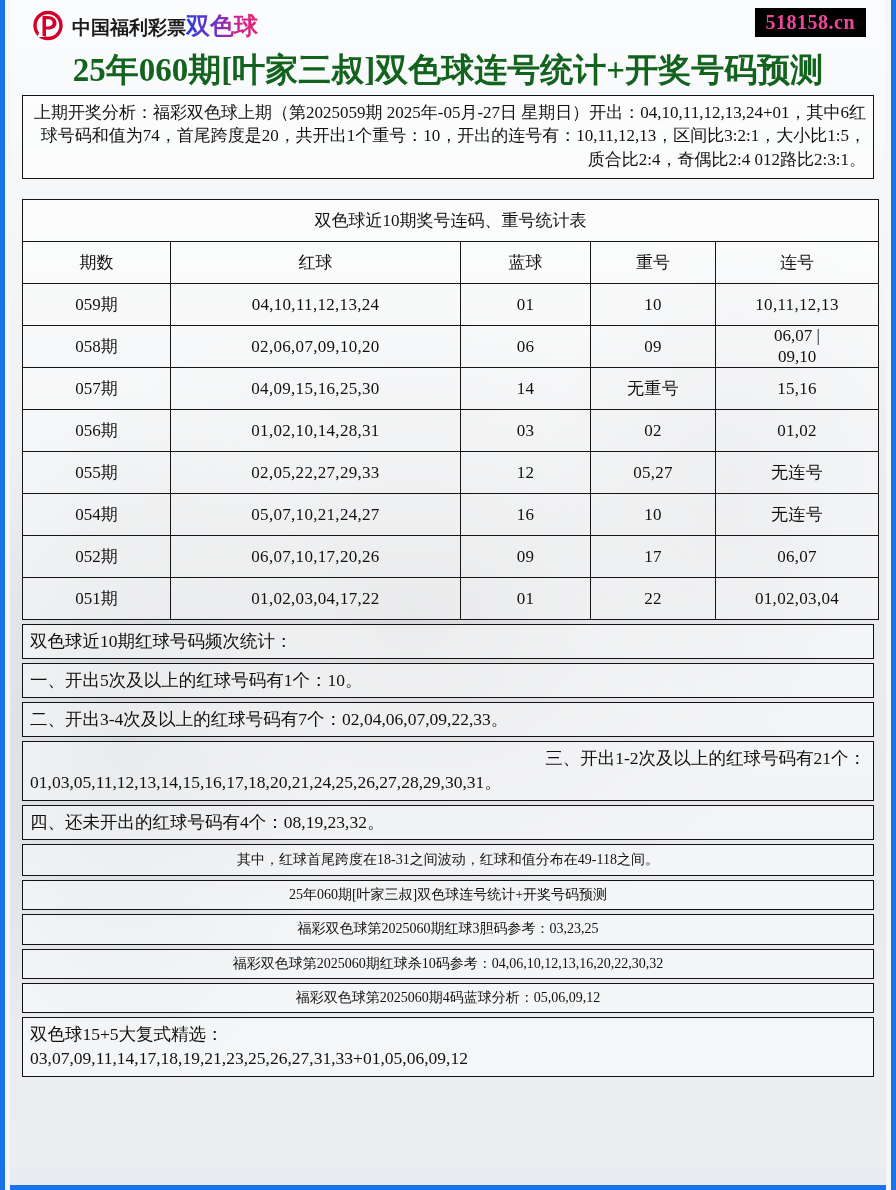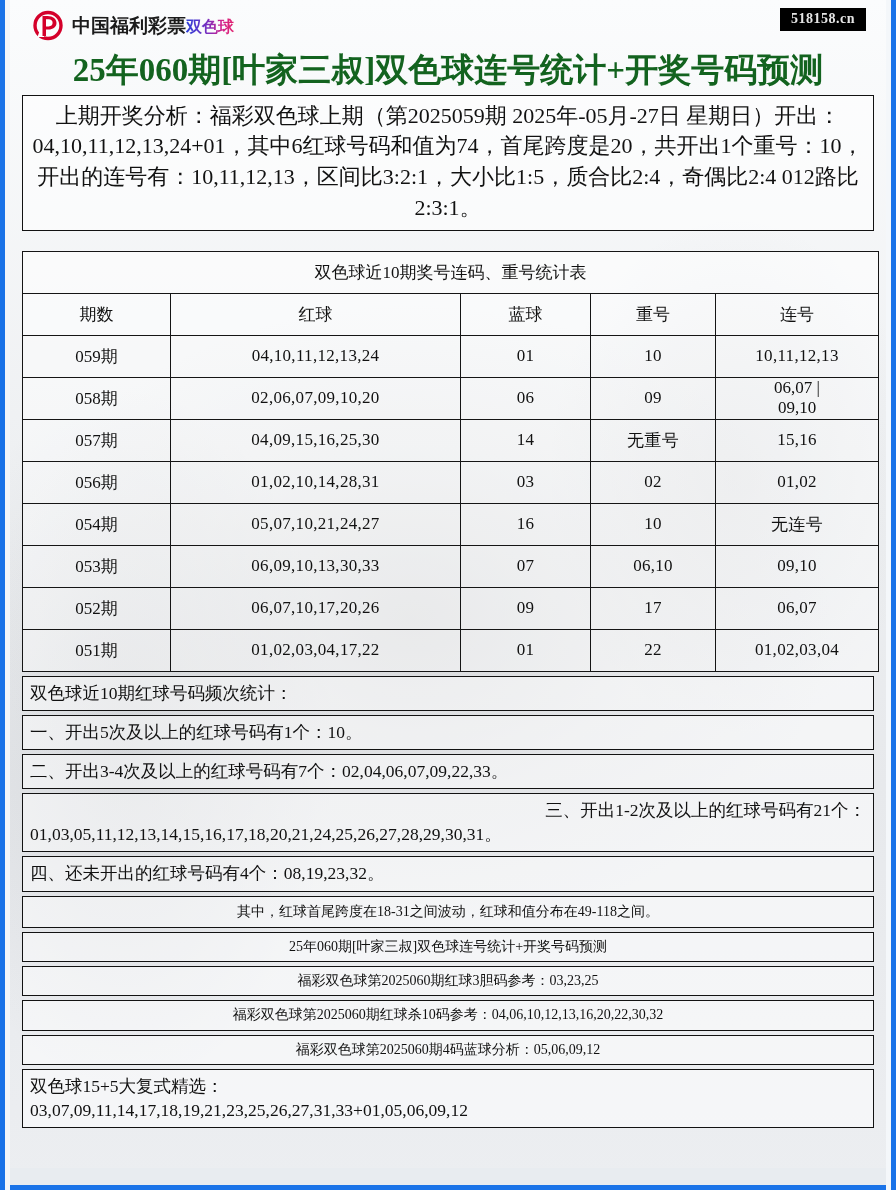--- a/index.html
+++ b/index.html
@@ -64,31 +64,31 @@
     letter-spacing: 0px;
     color: #1b1b1b;
     line-height: 1;
     white-space: nowrap;
   }
   .brand-text .ssq {
     background: linear-gradient(90deg, #2b3fd8 0%, #7a2fbf 45%, #d4228c 75%, #e0246f 100%);
     -webkit-background-clip: text;
     background-clip: text;
     color: transparent;
-    font-size: 16px;
+    font-size: 24px;
   }
   .sitebadge {
     position: absolute;
     right: 20px;
     top: 8px;
     background: #000000;
-    color: #e5e5e5;
+    color: #ec4899;
     font-family: "Liberation Serif", serif;
     font-weight: bold;
-    font-size: 14px;
+    font-size: 20px;
     padding: 4px 11px 5px 11px;
     letter-spacing: 0.5px;
     line-height: 1;
   }
 
   .maintitle {
     text-align: center;
     color: #13631f;
     font-family: "Liberation Serif", "DejaVu Serif", serif;
     font-weight: bold;
@@ -102,25 +102,25 @@
   
   .box {
     border: 1px solid #121212;
     margin: 0 12px 4px 12px;
     background: rgba(255,255,255,0.50);
     box-sizing: border-box;
   }
   .box + .box { margin-top: 0; }
 
   .para {
-    font-size: 22px;
+    font-size: 17px;
     line-height: 1.40;
     color: #111;
     padding: 5px 7px 6px 7px;
-    text-align: center;
+    text-align: right;
   }
 
   
   table.stat {
     border-collapse: collapse;
     width: 100%;
     table-layout: fixed;
     background: transparent;
   }
   table.stat td, table.stat th {
@@ -252,36 +252,36 @@
           </tr>
 
           <tr>
             <td>056期</td>
             <td class="numcell">01,02,10,14,28,31</td>
             <td class="numcell">03</td>
             <td class="numcell">02</td>
             <td class="numcell">01,02</td>
           </tr>
 
+          <tr>
+            <td>055期</td>
+            <td class="numcell">02,05,22,27,29,33</td>
+            <td class="numcell">12</td>
+            <td class="numcell">05,27</td>
+            <td class="numcell">无连号</td>
+          </tr>
 
           <tr>
             <td>054期</td>
             <td class="numcell">05,07,10,21,24,27</td>
             <td class="numcell">16</td>
             <td class="numcell">10</td>
             <td class="numcell">无连号</td>
           </tr>
 
-          <tr>
-            <td>053期</td>
-            <td class="numcell">06,09,10,13,30,33</td>
-            <td class="numcell">07</td>
-            <td class="numcell">06,10</td>
-            <td class="numcell">09,10</td>
-          </tr>
 
           <tr>
             <td>052期</td>
             <td class="numcell">06,07,10,17,20,26</td>
             <td class="numcell">09</td>
             <td class="numcell">17</td>
             <td class="numcell">06,07</td>
           </tr>
 
           <tr>

